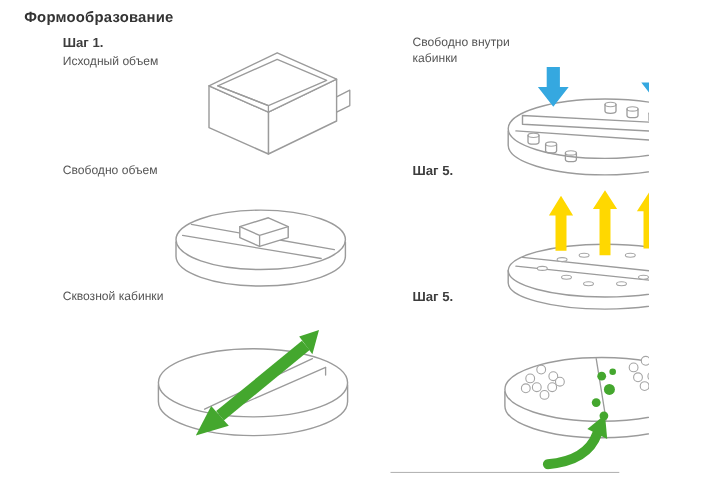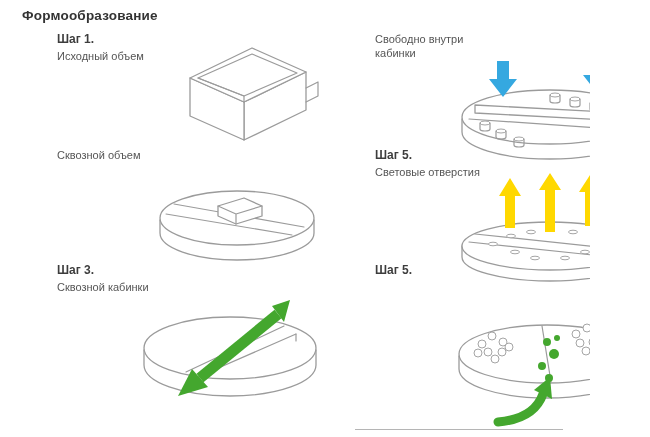--- a/index.html
+++ b/index.html
@@ -38,36 +38,35 @@
       <path class="sk" d="M72,66 L134,36 L134,74 L72,104 Z"></path>
       <path class="sk" d="M18,42 L72,66 L72,104 L18,80 Z"></path>
       <path class="sk" d="M18,42 L80,12 L134,36 L72,66 Z"></path>
       <path class="skn" d="M26,42 L80,18 L125,37 L72,60 Z"></path>
       <path class="skn" d="M26,42 L72,60 L72,66"></path>
       <path class="skn" d="M134,52 L146,46 L146,60 L134,66"></path>
     </svg>
   </div>
 
   <div class="step-text" style="left:22px;top:148px">
-    <div class="step-desc">Сквозной объем</div>
+    <div class="step-desc">Свободно объем</div>
   </div>
 
   <div class="illus" style="left:152px;top:180px">
     <svg width="170" height="90" viewBox="0 0 170 90">
       <path class="sk" d="M8,40 v13 a77,27 0 0 0 154,0 v-13"></path>
       <ellipse class="sk" cx="85" cy="38" rx="77" ry="27"></ellipse>
       <path class="skn" d="M22,24 L152,47"></path>
       <path class="skn" d="M14,34 L140,55"></path>
       <path class="sk" d="M66,26 L92,18 L110,26 L110,36 L84,44 L66,36 Z"></path>
       <path class="skn" d="M66,26 L84,34 L110,26 M84,34 L84,44"></path>
     </svg>
   </div>
 
   <div class="step-text" style="left:22px;top:263px">
-    <div class="step-label">Шаг 3.</div>
     <div class="step-desc">Сквозной кабинки</div>
   </div>
 
   <div class="illus" style="left:138px;top:288px">
     <svg width="185" height="125" viewBox="0 0 185 125">
       <path class="sk" d="M6,62 v15 a86,31 0 0 0 172,0 v-15"></path>
       <ellipse class="sk" cx="92" cy="60" rx="86" ry="31"></ellipse>
       <path class="skn" d="M146,38 L48,84"></path>
       <path class="skn" d="M158,46 L62,88"></path>
       <path class="skn" d="M62,88 v7 M158,46 v7"></path>
@@ -119,21 +118,20 @@
             <path class="skn" d="M-5,0 v6 a5,2 0 0 0 10,0 v-6"></path>
           </g>
       </g>
       <polygon points="42,6 54,6 54,24 62,24 48,42 34,24 42,24" fill="#35a8e0"></polygon>
       <polygon points="136,2 148,2 148,20 156,20 142,38 128,20 136,20" fill="#35a8e0"></polygon>
     </svg>
   </div>
 
   <div class="step-text" style="left:340px;top:148px">
     <div class="step-label">Шаг 5.</div>
-    <div class="step-desc">Световые отверстия</div>
   </div>
 
   <div class="illus" style="left:455px;top:172px">
     <svg width="190" height="115" viewBox="0 0 190 115">
       <path class="sk" d="M7,74 v11 a88,24 0 0 0 176,0 v-11"></path>
       <ellipse class="sk" cx="95" cy="74" rx="88" ry="24"></ellipse>
       <path class="skn" d="M20,62 L172,78"></path>
       <path class="skn" d="M14,70 L166,86"></path>
       <g>
         <ellipse class="skt" cx="38" cy="72" rx="4.5" ry="1.8"></ellipse>

